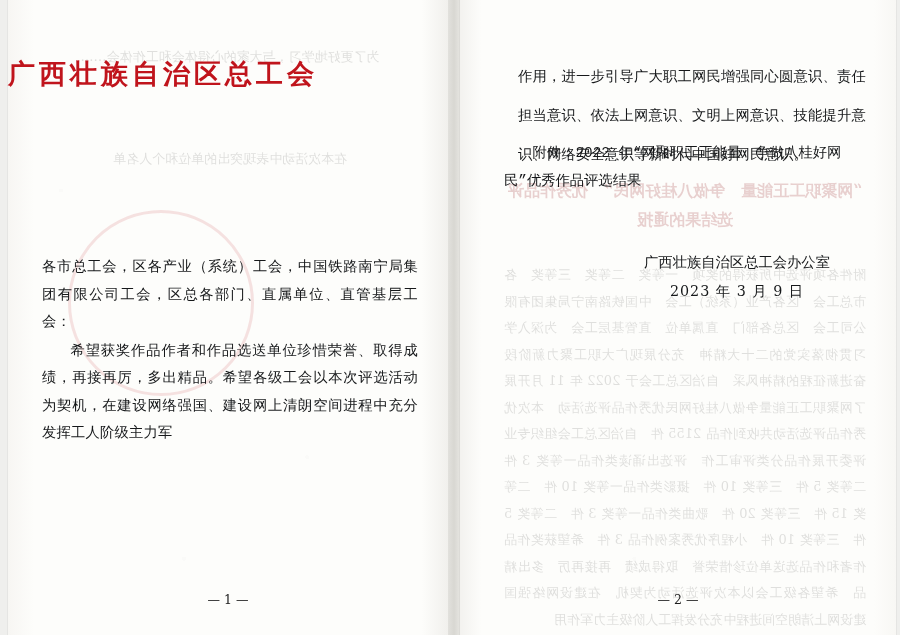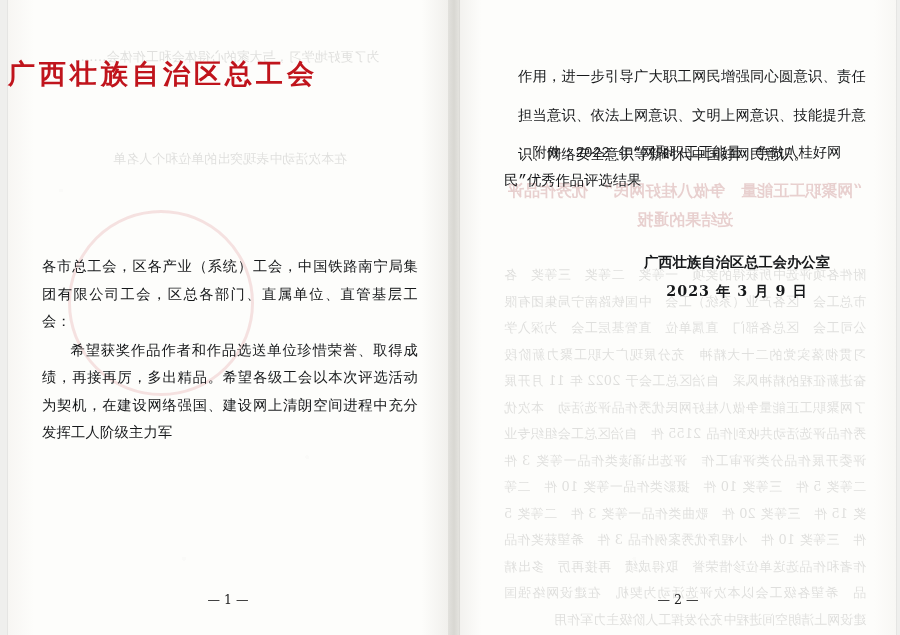--- a/index.html
+++ b/index.html
@@ -139,21 +139,20 @@
   .r-signature {
     position: absolute;
     right: 44px;
     top: 248px;
     width: 230px;
     text-align: center;
     color: #16181a;
     font-family: "DejaVu Serif", "Liberation Serif", serif;
     font-size: 14.3px;
     line-height: 29px;
-    font-weight: bold;
   }
   .r-date {
     letter-spacing: 1px;
   }
 
   
   .ghost {
     position: absolute;
     color: rgba(40,40,40,0.14);
     font-family: "DejaVu Serif", "Liberation Serif", serif;

